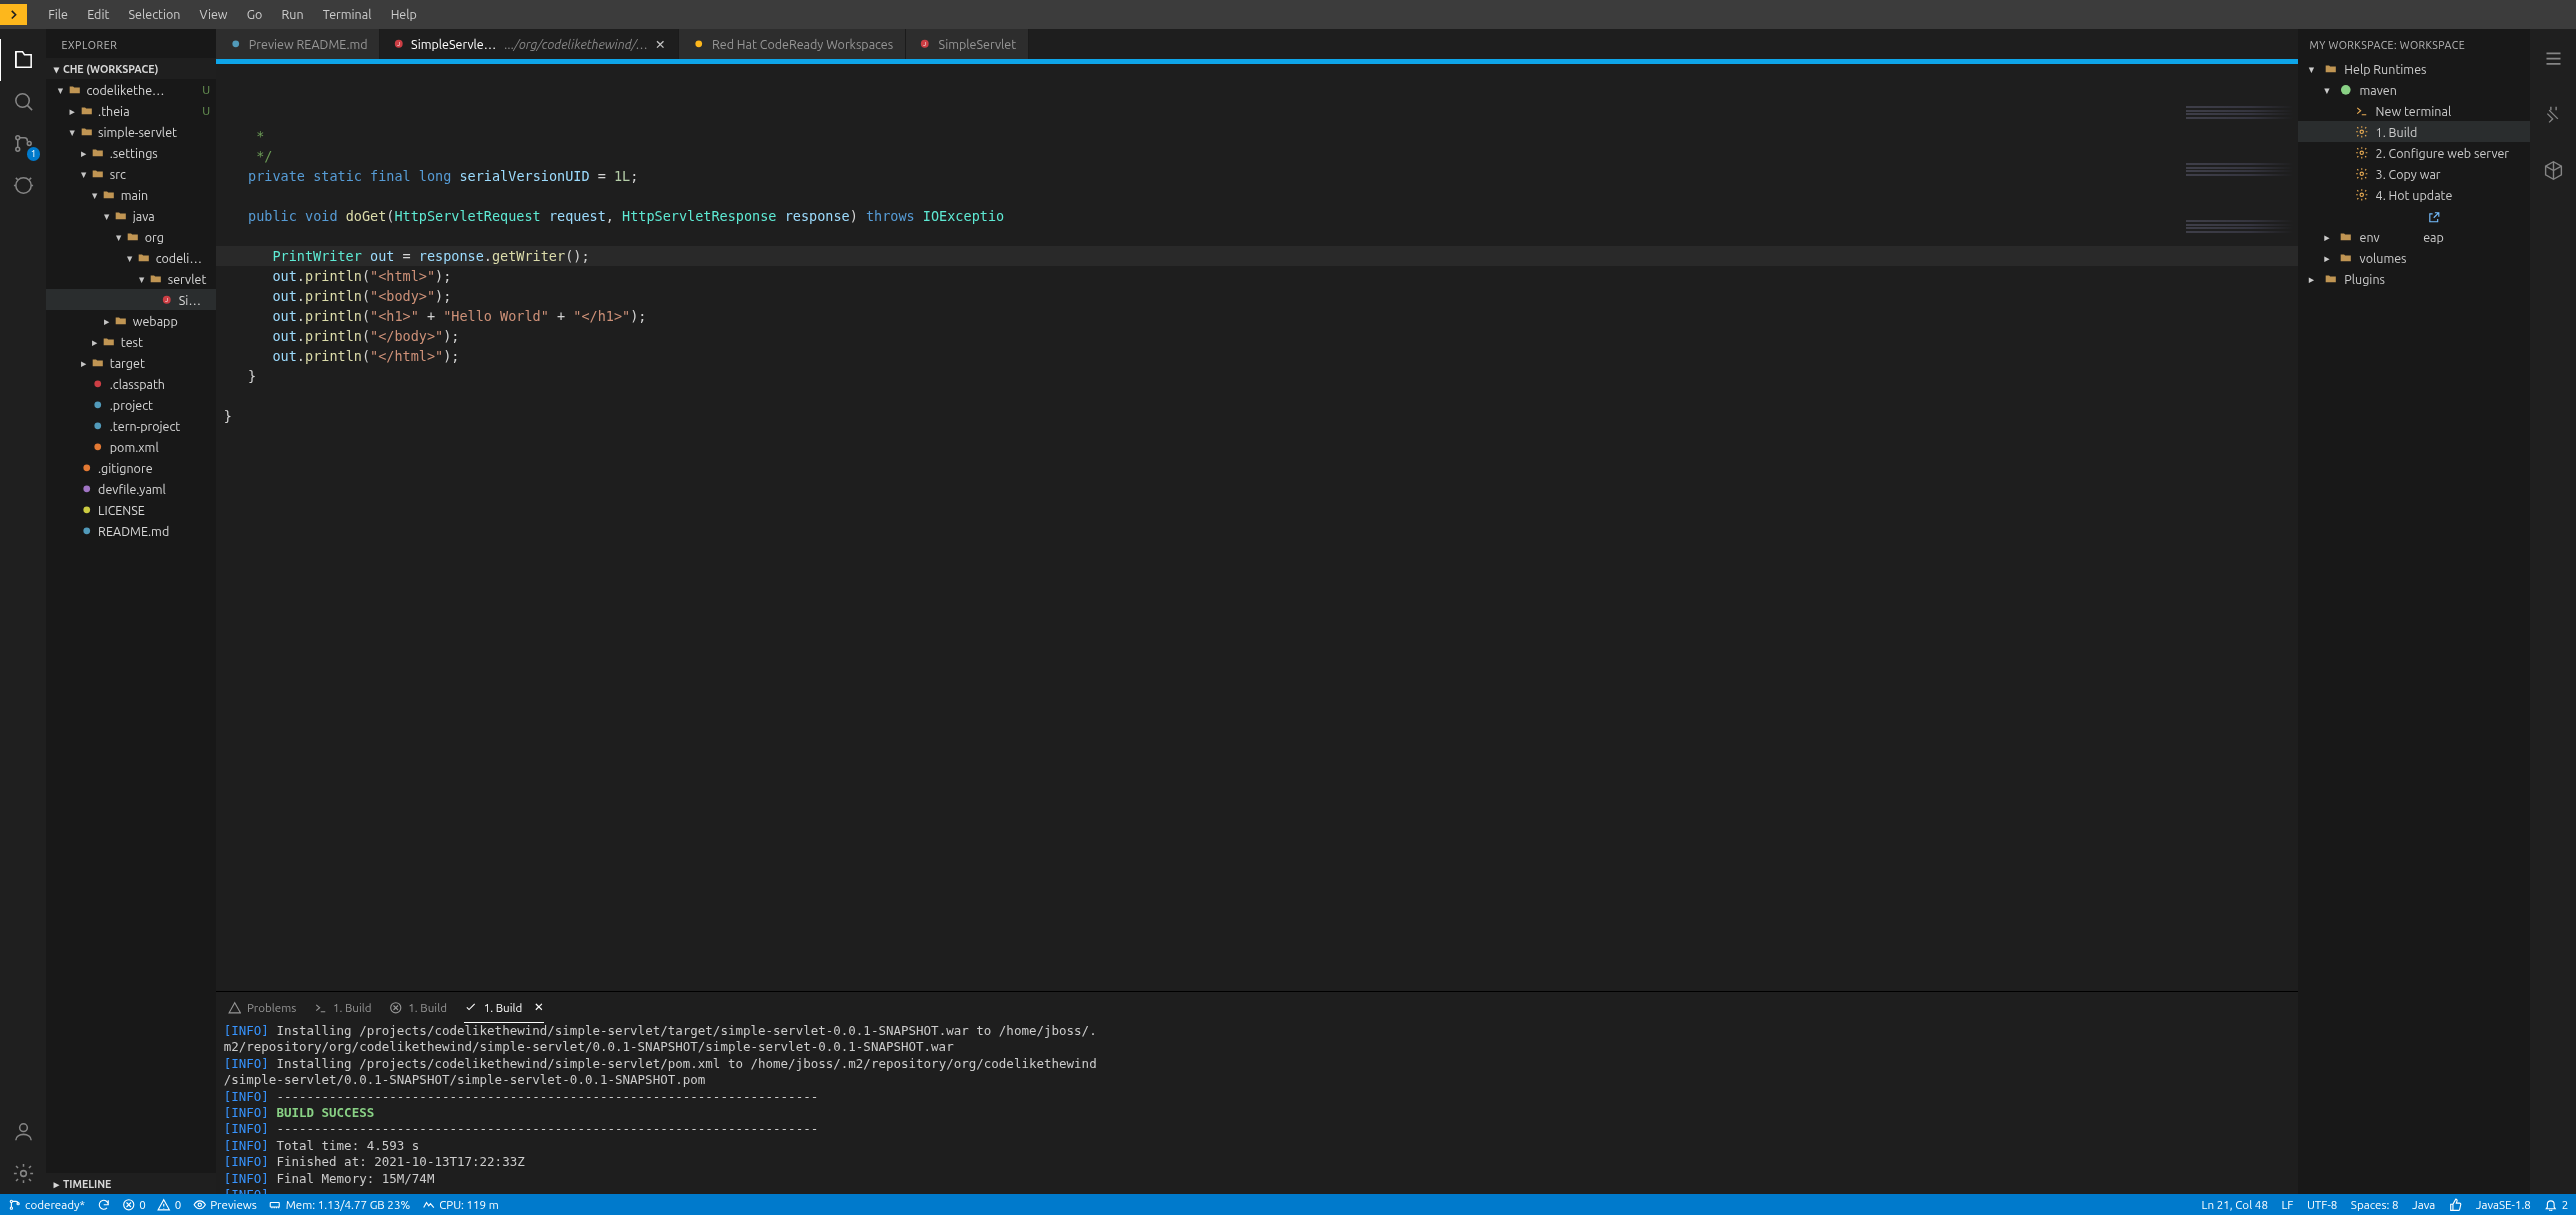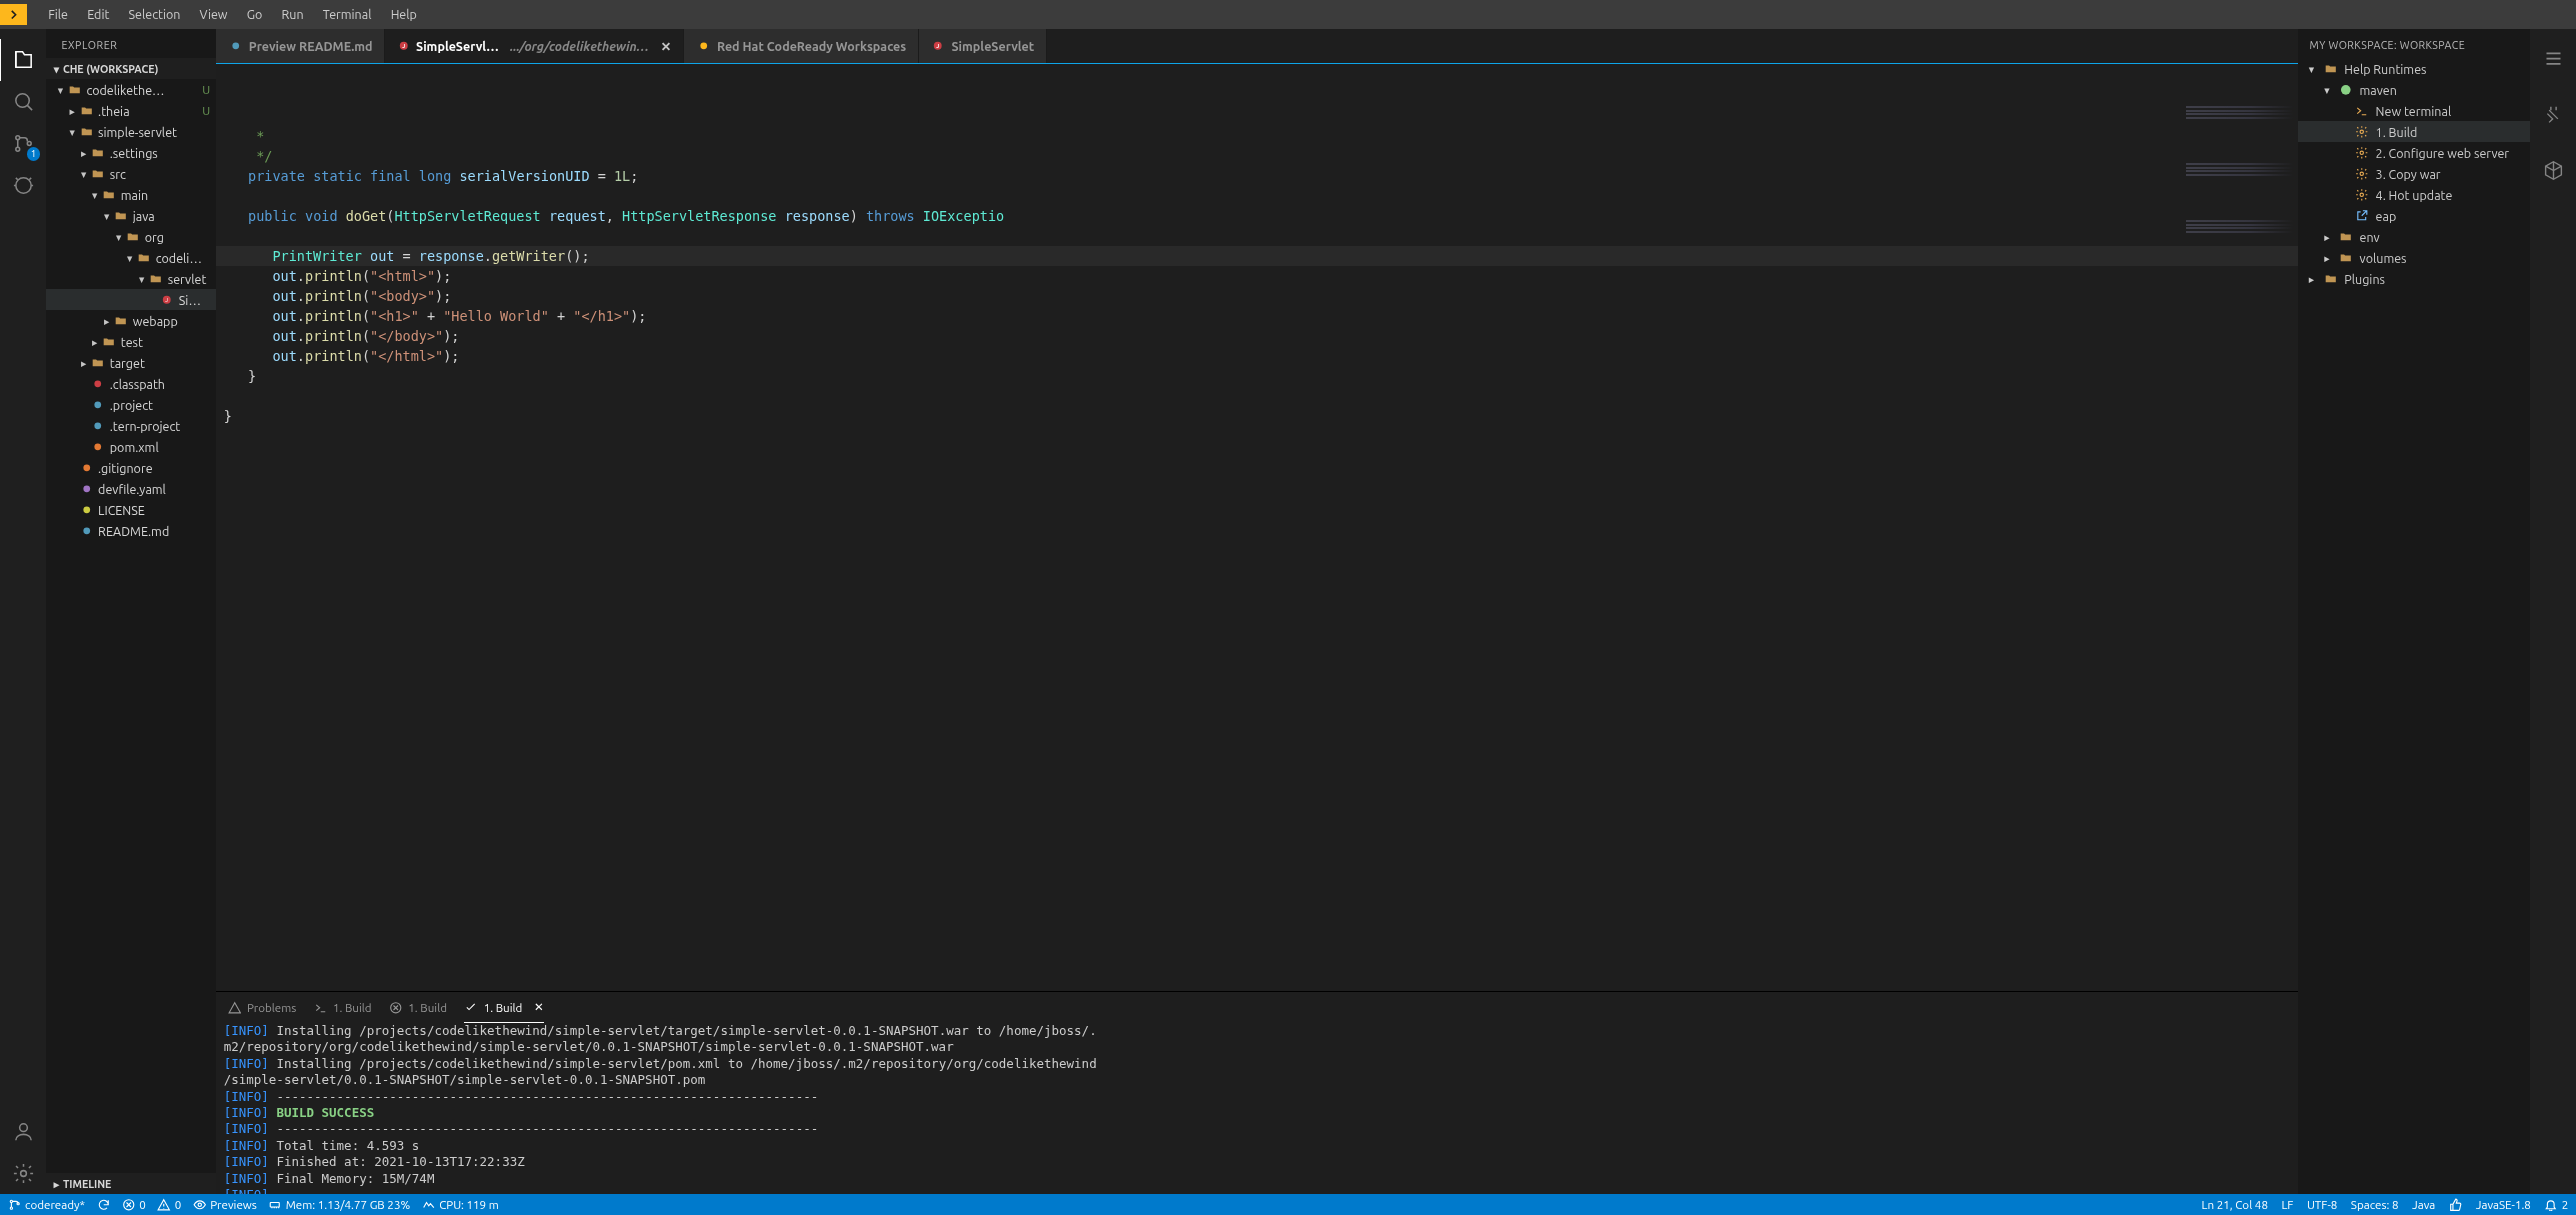--- a/index.html
+++ b/index.html
@@ -115,22 +115,21 @@
     display: flex;
     flex-direction: column;
     min-width: 0;
     background: #1e1e1e;
   }
   .tabs {
     height: 35px;
     background: #1e1e1e;
     display: flex;
     overflow: hidden;
-    border-bottom: 1px solid #0ea5e9;
-    font-weight: bold;
+    border-bottom: 5px solid #0ea5e9;
   }
   .tab {
     display: flex; align-items: center;
     padding: 0 11.6px;
     background: #2d2d2d;
     color: #969696;
     border-right: 1px solid #1b1b1b;
     font-size: 12.5px;
     max-width: 299px;
     min-width: 77px;
@@ -718,21 +717,21 @@
         <div class="rp-tree-row" style="padding-left: 39px;">
           <span class="chev"></span>
           <span class="icon">
             <svg width="13.5" height="13.5" viewBox="0 0 24 24" fill="none" stroke="#e8ab53" stroke-width="2">
               <circle cx="12" cy="12" r="3"></circle>
               <path d="M12 2v3M12 19v3M4 4l2 2M18 18l2 2M2 12h3M19 12h3M4 20l2-2M18 6l2-2"></path>
             </svg>
           </span>
           <span>4. Hot update</span>
         </div>
-        <div class="rp-tree-row" style="padding-left: 39px;">
+        <div class="rp-tree-row" style="padding-left: 39px; flex-direction: column;">
           <span class="chev"></span>
           <span class="icon">
             <svg width="13.5" height="13.5" viewBox="0 0 24 24" fill="none" stroke="#75beff" stroke-width="2">
               <path d="M14 3h7v7M21 3l-9 9M10 5H5v14h14v-5"></path>
             </svg>
           </span>
           <span>eap</span>
         </div>
         <div class="rp-tree-row" style="padding-left: 23px;">
           <span class="chev">▸</span>

